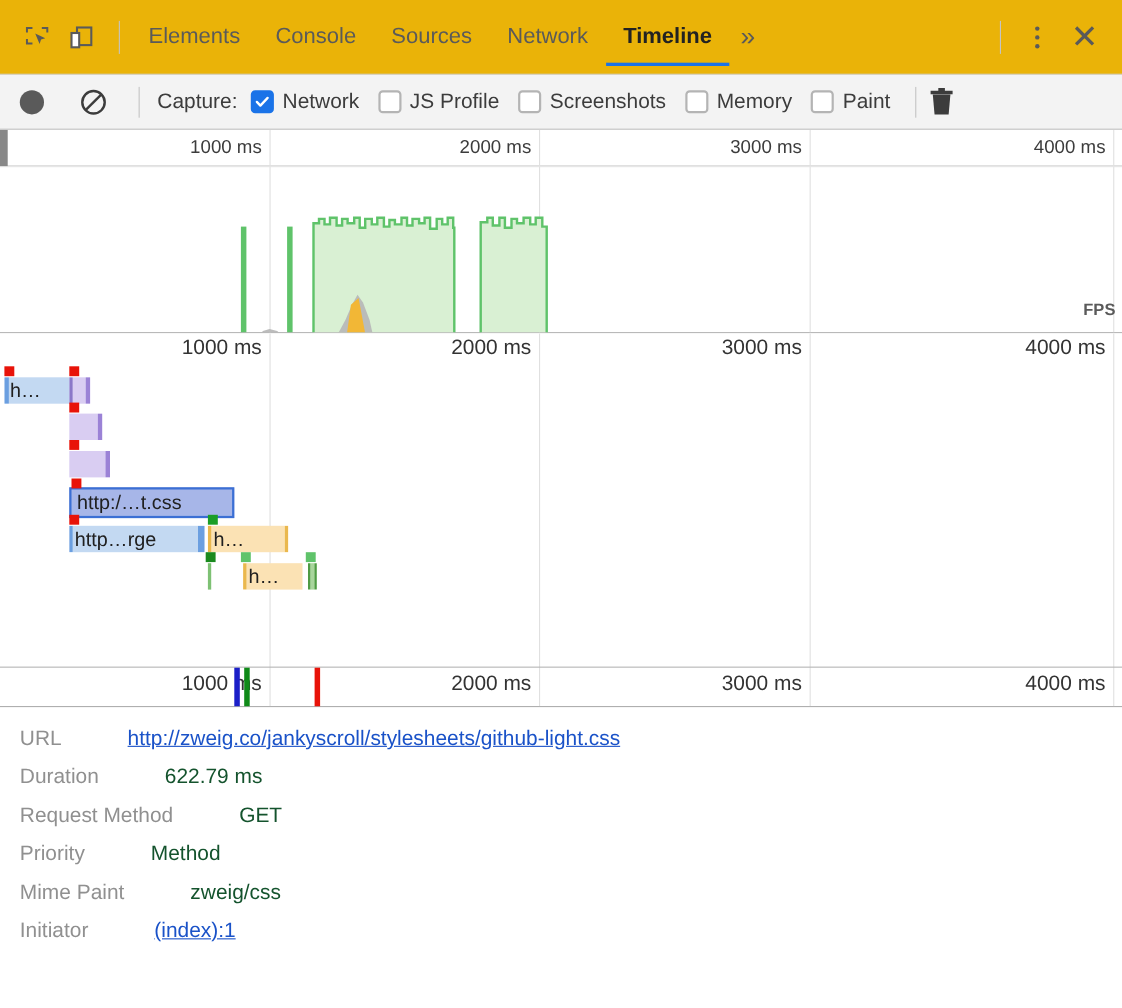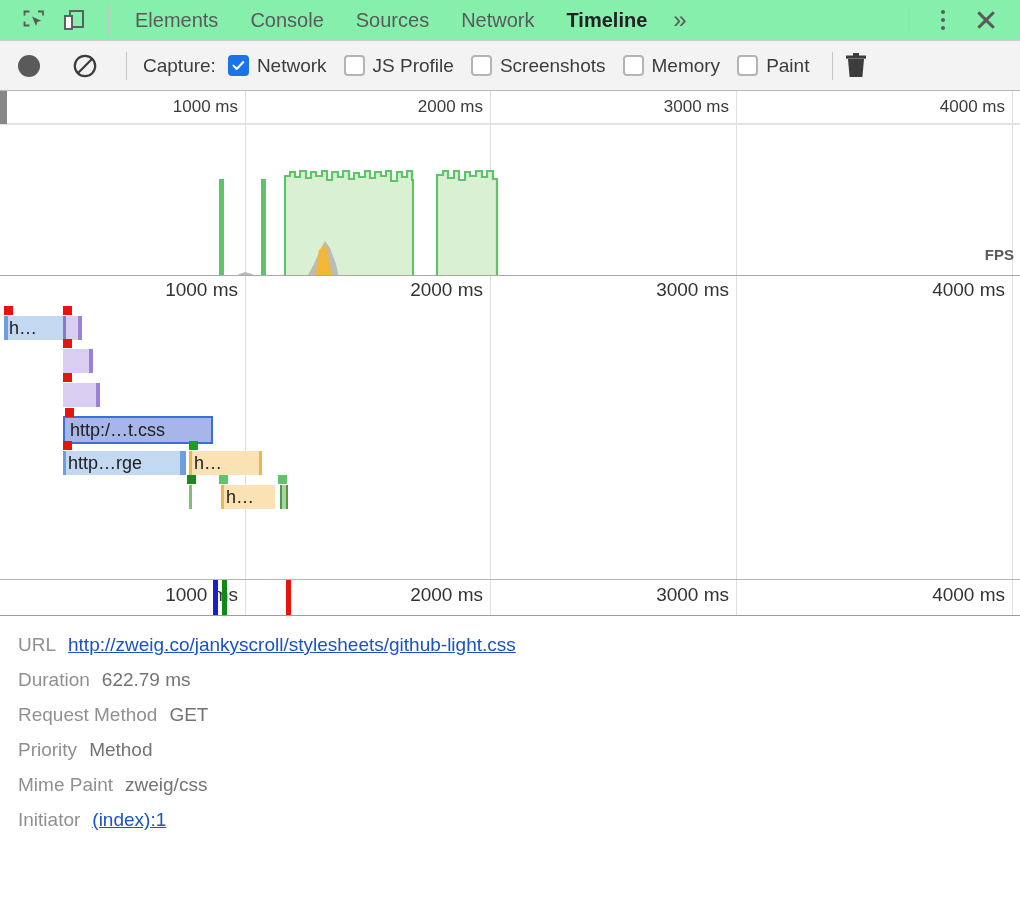--- a/index.html
+++ b/index.html
@@ -7,22 +7,22 @@
     width: 1020px; height: 916px;
     font-family: "Liberation Sans", sans-serif;
     background: #ffffff;
     overflow: hidden;
     -webkit-font-smoothing: antialiased;
   }
 
   
   .devtools-tabbar {
     position: relative;
-    height: 41px;
-    background: #86efac;
+    height: 68px;
+    background: #eab308;
     border-bottom: 1px solid #cdcdcd;
     display: flex;
     align-items: center;
   }
   .tb-icon-group { display: flex; align-items: center; padding-left: 14px; }
   .tb-icon {
     width: 40px; height: 40px;
     display: flex; align-items: center; justify-content: center;
     cursor: pointer;
   }
@@ -189,23 +189,23 @@
     font-size: 19px; color: #474747;
     padding: 10px 11px 11px 11px;
     cursor: pointer; white-space: nowrap;
   }
   .dtab.active {
     background: #fff; color: #111; font-weight: bold;
     border: 1px solid #cfcfcf; border-bottom: 1px solid #fff;
     margin-bottom: -1px; border-radius: 2px 2px 0 0;
   }
   .summary-body { padding: 18px 0 0 18px; }
-  .srow { display: flex; align-items: baseline; margin-bottom: 13px; }
+  .srow { display: flex; align-items: baseline; margin-bottom: 13px; gap: 48px; }
   .skey { font-size: 19px; color: #909090; margin-right: 12px; white-space: nowrap; }
-  .sval { font-size: 19px; color: #737373; white-space: nowrap; }
+  .sval { font-size: 19px; color: #14532d; white-space: nowrap; }
   .slink {
     font-size: 19px; color: #1a52c8; text-decoration: underline;
     cursor: pointer; white-space: nowrap;
   }
 </style>
 </head>
 <body>
 
 <div class="devtools-tabbar">
   <div class="tb-icon-group">

